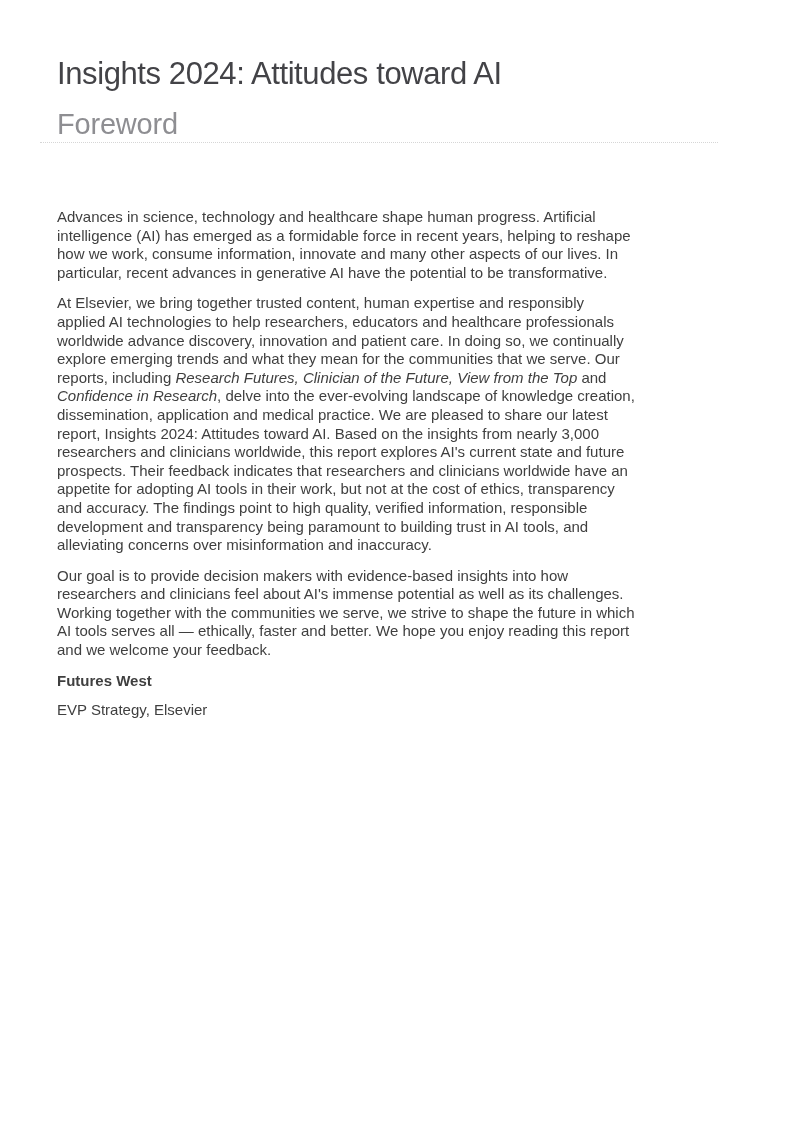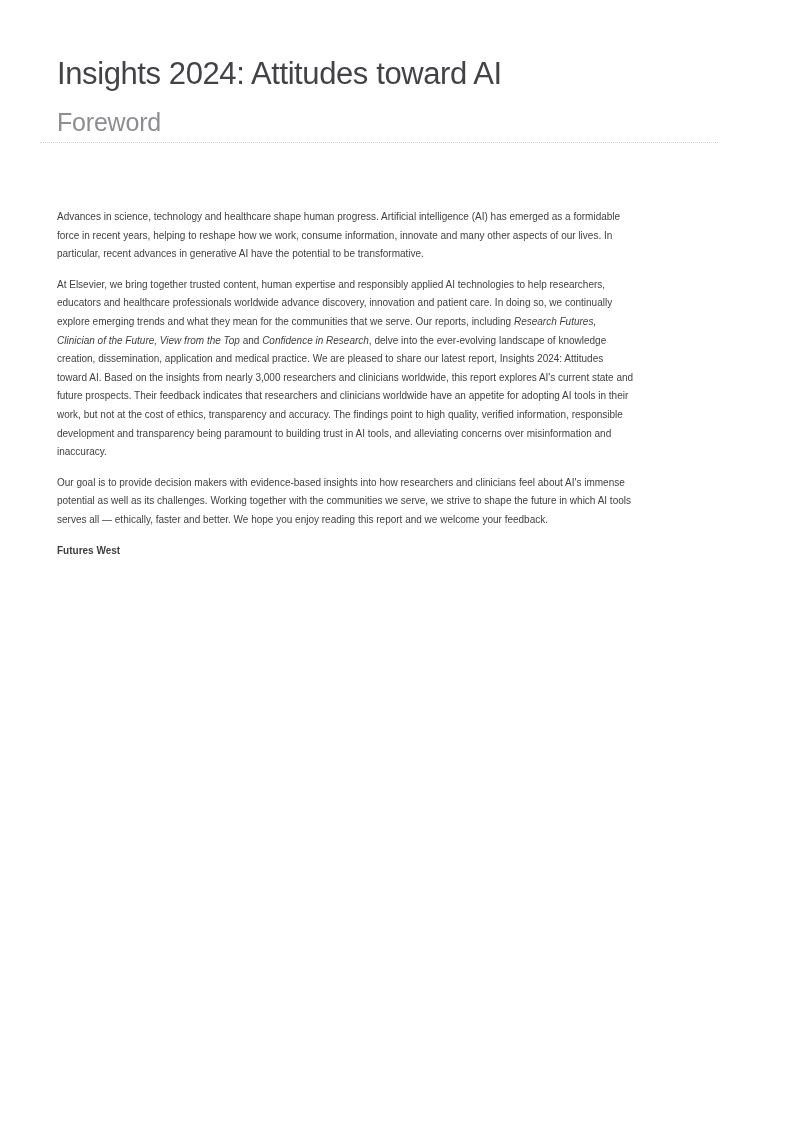--- a/index.html
+++ b/index.html
@@ -27,41 +27,41 @@
     font-weight:400;
     letter-spacing:-0.4px;
     line-height:1.05;
     color:var(--heading);
     white-space:nowrap;
   }
   .doc-subtitle{
     position:absolute;
     left:57px;
     top:109px;
-    font-size:25px;
+    font-size:29px;
     font-weight:400;
     letter-spacing:-0.2px;
     line-height:1.05;
     color:var(--subheading);
     white-space:nowrap;
   }
   .header-rule{
     position:absolute;
     left:40px;
     top:142px;
     width:678px;
     height:0;
     border-top:1px dotted var(--divider);
   }
   .content{
     position:absolute;
     left:57px;
     top:208px;
     width:578px;
-    font-size:10px;
+    font-size:15px;
     line-height:18.6px;
     color:var(--body-text);
   }
   .content p{margin:0 0 12px 0;}
   .content em{font-style:italic;}
   .salutation{margin-top:44px !important;margin-bottom:11px !important;}
   .sig-name{font-weight:700;margin-bottom:11px !important;}
   .sig-role{margin-bottom:0 !important;}
   .footer{
     position:absolute;
@@ -101,20 +101,21 @@
 
     <p>Advances in science, technology and healthcare shape human progress. Artificial intelligence (AI) has emerged as a formidable force in recent years, helping to reshape how we work, consume information, innovate and many other aspects of our lives. In particular, recent advances in generative AI have the potential to be transformative.</p>
 
     <p><span>At Elsevier, we bring together trusted content, human expertise and responsibly applied AI technologies to help researchers, educators and healthcare professionals worldwide advance discovery, innovation and patient care. In doing so, we continually explore emerging trends and what they mean for the communities that we serve. Our reports, including </span><em>Research Futures, Clinician of the Future, View from the Top</em><span> and </span><em>Confidence in Research</em><span>, delve into the ever-evolving landscape of knowledge creation, dissemination, application and medical practice. We are pleased to share our latest report, Insights 2024: Attitudes toward AI. Based on the insights from nearly 3,000 researchers and clinicians worldwide, this report explores AI's current state and future prospects. Their feedback indicates that researchers and clinicians worldwide have an appetite for adopting AI tools in their work, but not at the cost of ethics, transparency and accuracy. The findings point to high quality, verified information, responsible development and transparency being paramount to building trust in AI tools, and alleviating concerns over misinformation and inaccuracy.</span></p>
 
     <p>Our goal is to provide decision makers with evidence-based insights into how researchers and clinicians feel about AI's immense potential as well as its challenges.  Working together with the communities we serve, we strive to shape the future in which AI tools serves all — ethically, faster and better. We hope you enjoy reading this report and we welcome your feedback.</p>
 
 
     <p class="sig-name">Futures West</p>
 
+    <p class="sig-role">EVP Strategy, Elsevier</p>
 
   </div>
 
   <div class="footer">
     <span class="footer-title">Insights 2024: Attitudes toward AI</span>
     <span class="footer-page">3</span>
   </div>
 
 </div>
 

